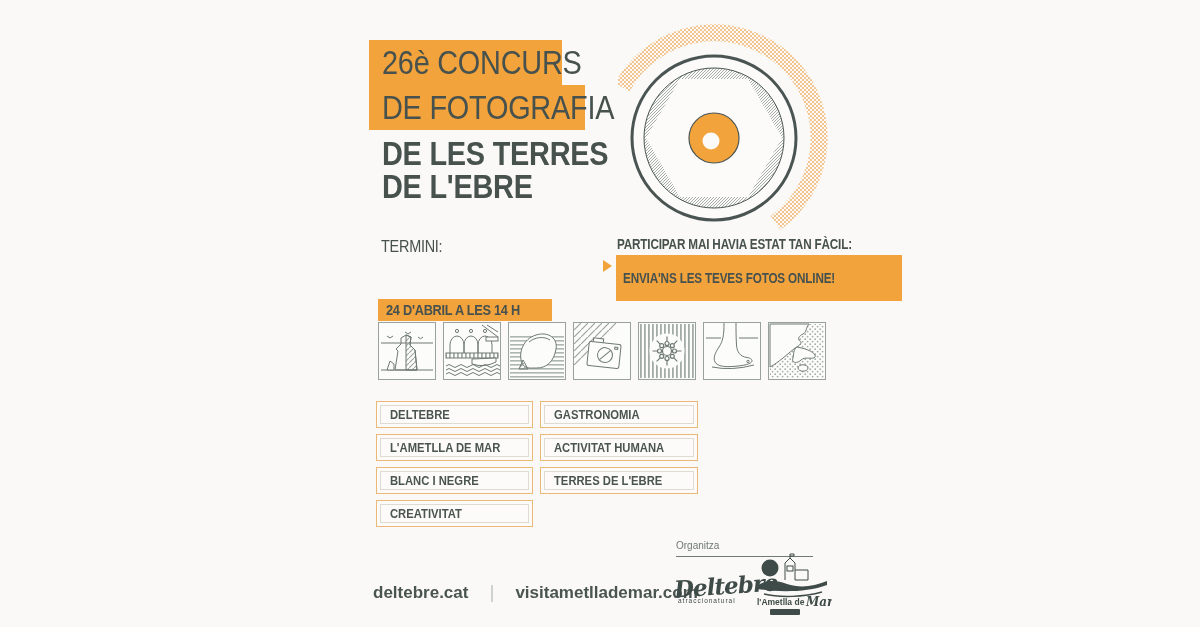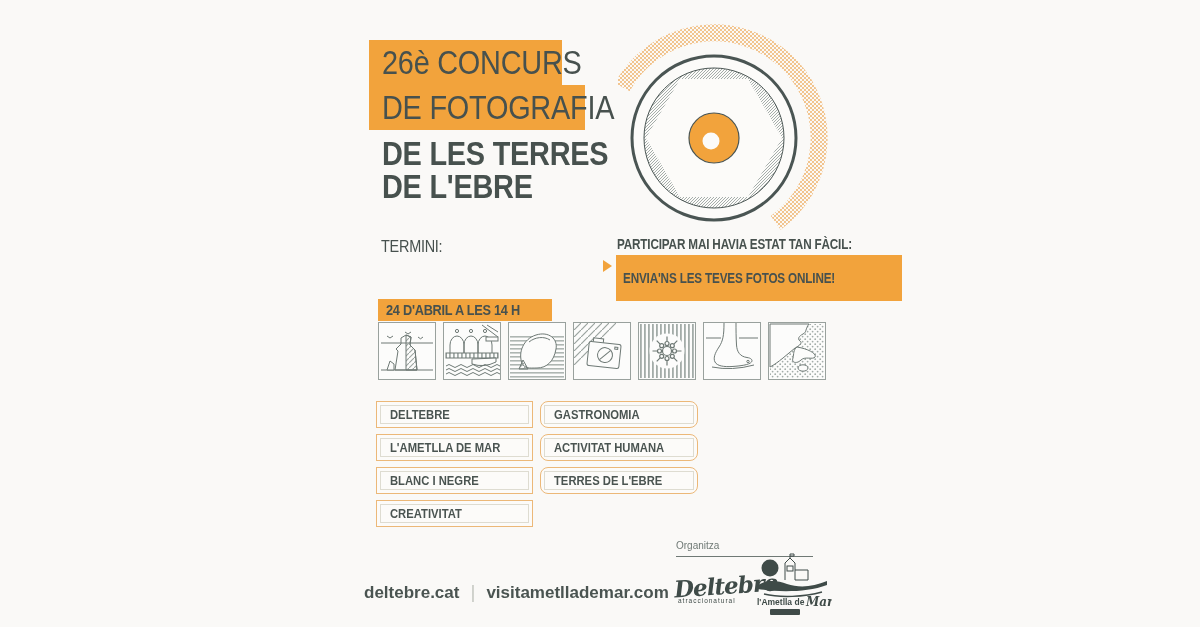--- a/index.html
+++ b/index.html
@@ -33,26 +33,26 @@
   .tile { position:absolute; top:322px; width:58px; height:58px; box-sizing:border-box;
           border:1px solid #99A19D; background:#FCFCFB; }
   .tile svg { display:block; }
 
   .cat { position:absolute; box-sizing:border-box; height:27px;
          border:1px solid #ECB878; background:#FCFBF9; }
   .cat .inner { position:absolute; inset:3px; border:1px solid #DEDCD1;
                 display:flex; align-items:center; padding-left:9px;
                 font-size:12.5px; font-weight:bold; color:#4A5451; }
   .cat-l { left:376px; width:157px; }
-  .cat-r { left:540px; width:158px;border-radius:8px; }
+  .cat-r { left:540px; width:158px; }
 
   .bases-box { left:378px; top:553px; height:20px; line-height:20px; background:#F2A33C;
                padding:0 8px; font-size:12px; font-weight:bold; }
-  .websites { left:364px; top:582px; font-size:17px; font-weight:bold; color:#4A5451;
-              display:flex; align-items:center; }
+  .websites { left:373px; top:582px; font-size:17px; font-weight:bold; color:#4A5451;
+              display:flex; align-items:center;gap:10px; }
   .site-sep { color:#C6C8C2; font-weight:normal; font-size:19px; margin:0 11px; position:relative; top:-1px; }
 
   .organitza-label { left:676px; top:540px; font-size:10px; color:#6F7975; }
   .organitza-line  { left:676px; top:556px; width:137px; height:1px; background:#6F7975; }
 
   .logo-deltebre { left:674px; top:572px; width:80px; text-align:left; color:#3F4B48; }
   .logo-deltebre .script { font-family:"DejaVu Serif", serif; font-style:italic; font-weight:bold;
                            font-size:23px; display:inline-block; transform:rotate(-4deg); letter-spacing:-1px; }
   .logo-deltebre .sub { font-size:6.5px; letter-spacing:1px; margin-top:-2px; margin-left:4px; }
 

